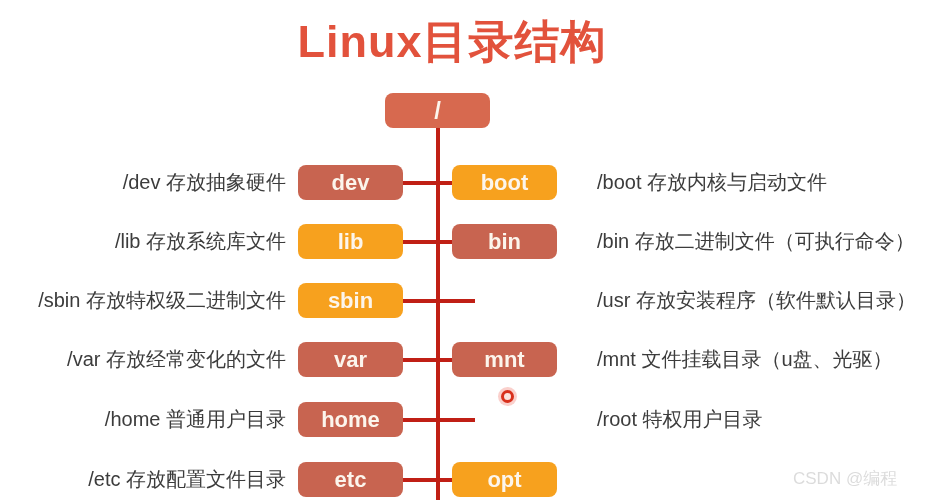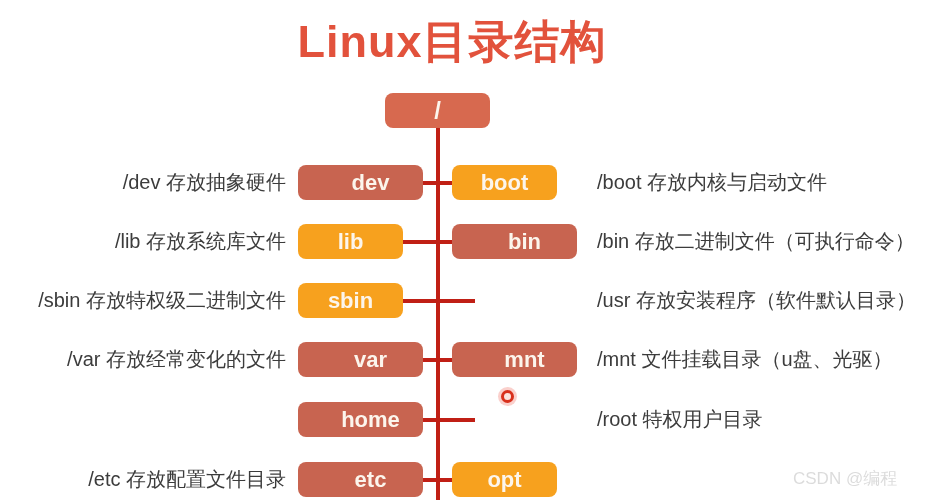--- a/index.html
+++ b/index.html
@@ -18,21 +18,21 @@
   }
   .conn{
     position:absolute;left:400px;width:75px;height:4px;background:#C01F15;
   }
   .k0{top:181px}.k1{top:240px}.k2{top:299px}.k3{top:358px}.k4{top:418px}.k5{top:478px}
   .nodebox{
     position:absolute;width:105px;height:35px;border-radius:8px;
     display:flex;align-items:center;justify-content:center;
     color:#FCF5EC;font-size:22px;font-weight:bold;z-index:2;
   }
-  .nodebox[data-color="red"]{background:#C86450;padding-left:20px;}
+  .nodebox[data-color="red"]{background:#C86450;}
   .nodebox[data-color="orange"]{background:#F7A11E;}
   .nodebox[data-color="root-red"]{background:#D7694F;}
   .rootbox{left:385px;top:93px;font-size:24px;}
   .lbox{left:298px;}
   .rbox{left:452px;}
   .t0{top:165px}.t1{top:224px}.t2{top:283px}.t3{top:342px}.t4{top:402px}.t5{top:462px}
   .desc{
     position:absolute;height:35px;line-height:35px;font-size:20px;
     color:#3C3C3C;white-space:nowrap;z-index:3;
   }
@@ -92,20 +92,21 @@
   <div class="desc dleft t3">/var 存放经常变化的文件</div>
   <div class="nodebox lbox t3" data-color="red">
     <span>var</span>
   </div>
   <div class="nodebox rbox t3" data-color="red">
     <span>mnt</span>
   </div>
   <div class="desc dright t3">/mnt 文件挂载目录（u盘、光驱）</div>
 
   <div class="conn k4"></div>
+  <div class="desc dleft t4">/home 普通用户目录</div>
   <div class="nodebox lbox t4" data-color="red">
     <span>home</span>
   </div>
   <div class="desc dright t4">/root 特权用户目录</div>
 
   <div class="conn k5"></div>
   <div class="desc dleft t5">/etc 存放配置文件目录</div>
   <div class="nodebox lbox t5" data-color="red">
     <span>etc</span>
   </div>

